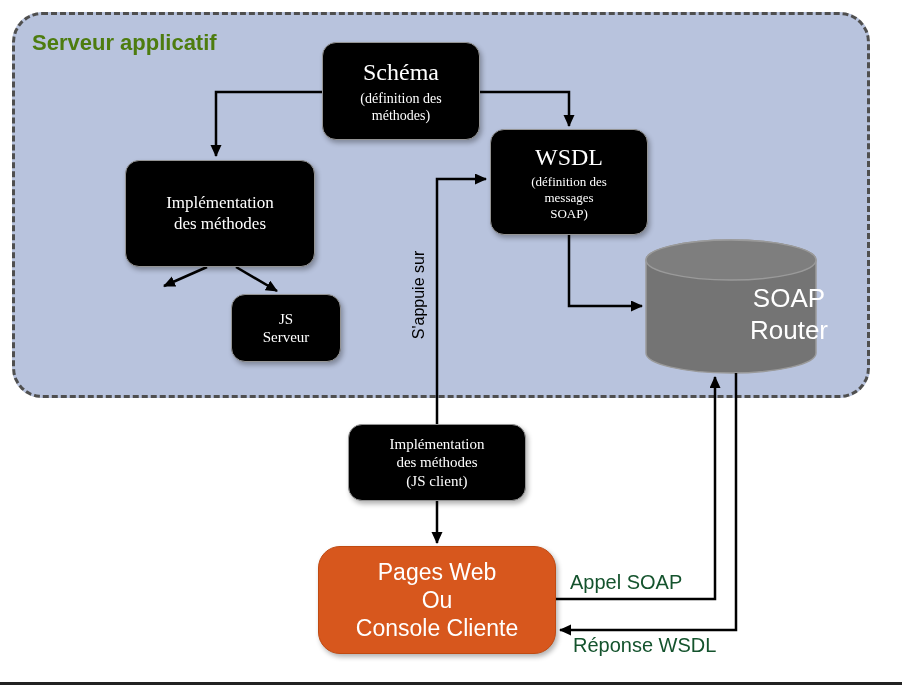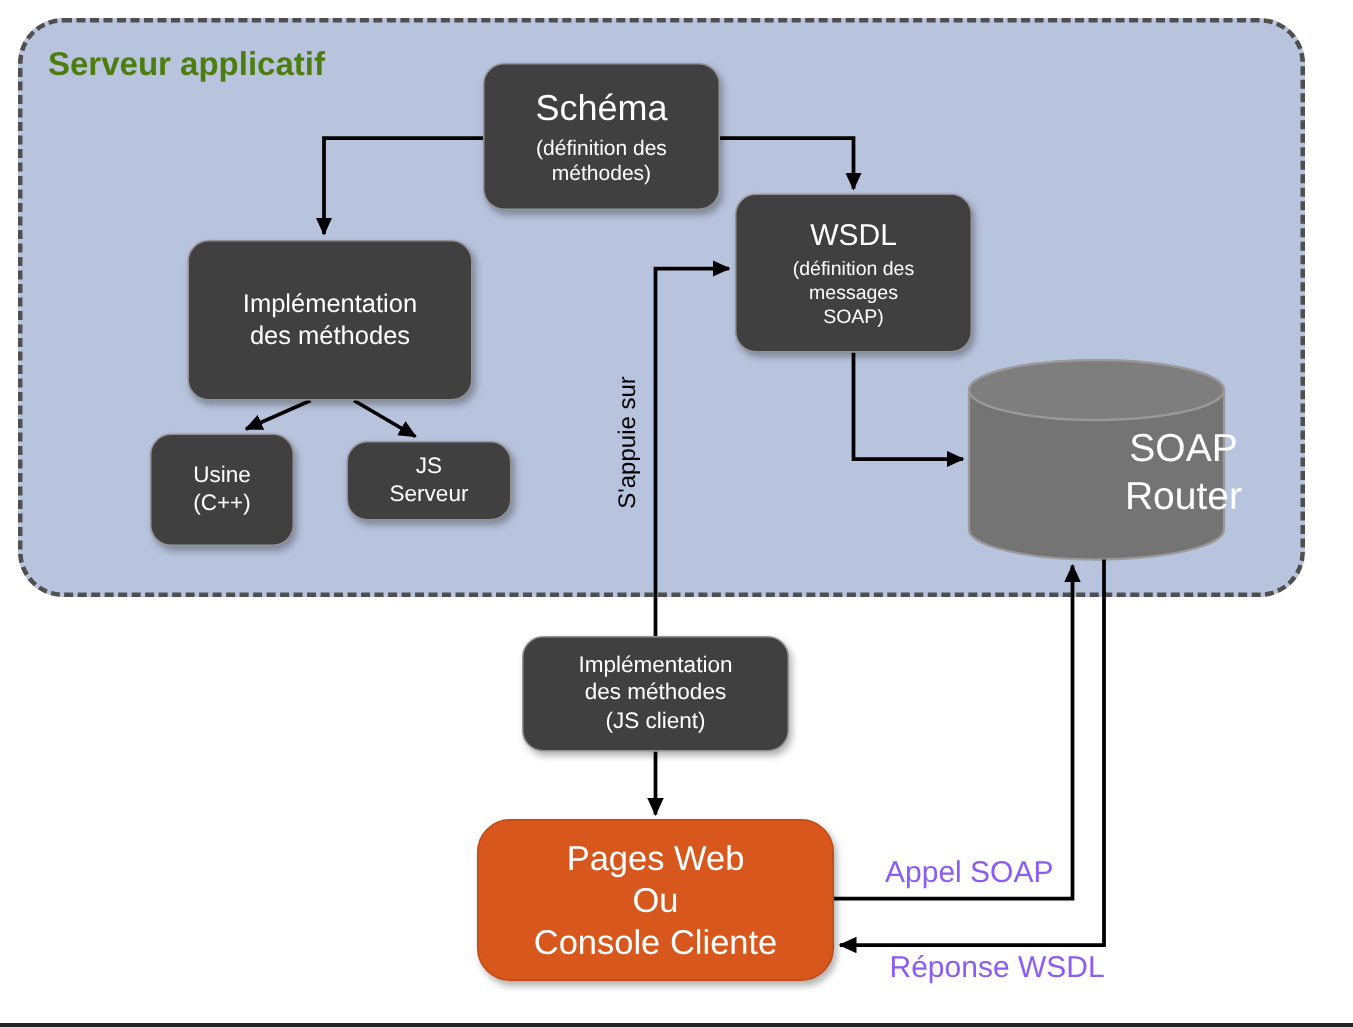--- a/index.html
+++ b/index.html
@@ -27,45 +27,45 @@
   }
   .node{
     position:absolute;box-sizing:border-box;
     display:flex;flex-direction:column;align-items:center;justify-content:center;
     text-align:center;color:#ffffff;
     border-radius:14px;
     box-shadow:2px 3px 5px rgba(0,0,0,0.30);
     white-space:pre-line;
     line-height:1.22;
   }
-  .gray{background:#404040;border:1px solid #949494;}
+  .gray{background:#000000;border:1px solid #949494;font-family:Liberation Serif, serif;}
   .orange{background:#d7571d;border:1px solid #c04a11;border-radius:22px;}
   .node-title{white-space:pre-line;}
   .node-sub{white-space:pre-line;font-size:13px;margin-top:2px;}
 
   .n-schema{left:322px;top:42px;width:158px;height:98px;}
   .n-schema .node-title{font-size:24px;}
   .n-schema .node-sub{font-size:14px;}
   .n-impl{left:125px;top:160px;width:190px;height:107px;font-size:17px;}
   .n-usine{left:100px;top:289px;width:96px;height:75px;font-size:15px;}
-  .n-jsserveur{left:231px;top:294px;width:110px;height:53px;font-size:15px;}
+  .n-jsserveur{left:231px;top:294px;width:110px;height:68px;font-size:15px;}
   .n-wsdl{left:490px;top:129px;width:158px;height:106px;}
-  .n-wsdl .node-title{font-size:20px;}
+  .n-wsdl .node-title{font-size:24px;}
   .n-wsdl .node-sub{font-size:13px;}
   .n-implclient{left:348px;top:424px;width:178px;height:77px;font-size:15px;}
   .n-pages{left:318px;top:546px;width:238px;height:108px;font-size:23px;}
 
   .soap-router-text{
     position:absolute;left:646px;top:268px;width:190px;height:92px;
     display:flex;align-items:center;justify-content:center;text-align:center;
     color:#ffffff;font-size:26px;line-height:1.25;white-space:pre-line;
     pointer-events:none;
     padding-left:48px;
   }
-  .edge-label{position:absolute;color:#8b5cf6;font-size:20px;margin-left:20px;}
+  .edge-label{position:absolute;color:#14532d;font-size:20px;}
   .lbl-appel{left:570px;top:571px;}
   .lbl-reponse{left:573px;top:634px;}
   .lbl-sappuie{
     position:absolute;left:336px;top:284px;width:170px;height:22px;
     text-align:center;font-size:16px;color:#000;
     transform:rotate(-90deg);
   }
   .bottom-edge{
     position:absolute;left:0;bottom:0;width:902px;height:3px;background:#222222;
   }
@@ -113,24 +113,20 @@
     <div class="node-title">Schéma</div>
     <div class="node-sub">(définition des
 méthodes)</div>
   </div>
 
   <div class="node gray n-impl">
     <div class="node-title">Implémentation
 des méthodes</div>
   </div>
 
-  <div class="node gray n-usine">
-    <div class="node-title">Usine
-(C++)</div>
-  </div>
 
   <div class="node gray n-jsserveur">
     <div class="node-title">JS
 Serveur</div>
   </div>
 
   <div class="node gray n-wsdl">
     <div class="node-title">WSDL</div>
     <div class="node-sub">(définition  des
 messages

